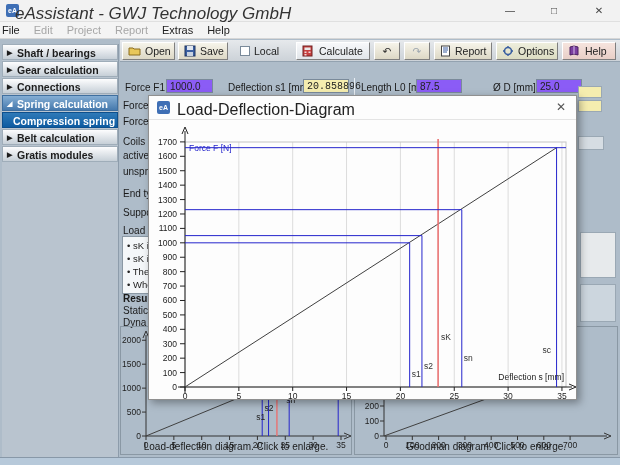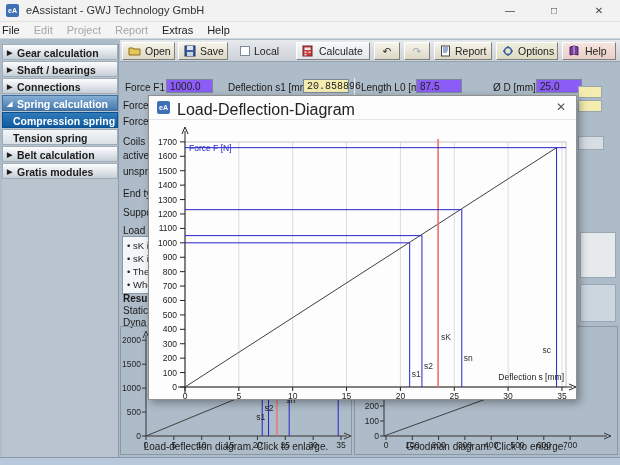--- a/index.html
+++ b/index.html
@@ -4,21 +4,21 @@
 <style>
   * { margin:0; padding:0; box-sizing:border-box; }
   html,body { width:620px; height:465px; }
   body { font-family:"Liberation Sans", sans-serif; font-size:11px; color:#222; background:#aebcc9; overflow:hidden; position:relative; }
   .abs { position:absolute; }
 
   
   #titlebar { left:0; top:0; width:620px; height:22px; background:#f2f2f2; border-bottom:1px solid #e0e0e0; }
   #app-icon, #dlg-icon { width:13px; height:13px; background:#3f6fb5; border-radius:2px; color:#fff; font-size:7px; font-weight:bold; text-align:center; line-height:13px; }
   #app-icon { left:6px; top:4px; }
-  #title-text { left:26px; top:4px; color:#333; font-size:11px; }
+  #title-text { left:15px; top:4px; color:#333; font-size:17px;font-style:italic; }
   .winbtn { top:0; width:40px; height:22px; text-align:center; line-height:22px; color:#444; font-size:10px; }
   #btn-min { left:490px; } #btn-max { left:534px; } #btn-close { left:578px; width:42px; }
 
   #menubar { left:0; top:22px; width:620px; height:17px; background:#f4f4f4; border-bottom:1px solid #d6d6d6; display:flex; align-items:center; padding-left:2px; gap:14px; }
   .menu-item { font-size:11px; color:#222; }
   .menu-item.disabled { color:#a6a6a6; }
 
   
   #toolbar { left:120px; top:40px; width:500px; height:22px; background:linear-gradient(#e6e9ec,#ccd2d8); border-bottom:1px solid #93a2b0; }
   .tbtn { top:2px; height:18px; border:1px solid; border-color:#ffffff #7f7f7f #7f7f7f #ffffff; background:linear-gradient(#f6f4ea,#ddd8c6); display:flex; align-items:center; gap:4px; padding:6px 5px; font-size:10.5px; white-space:nowrap; }
@@ -150,26 +150,25 @@
       <svg width="12" height="12">
           <path d="M2 2 L6 1 L10 2 L10 10 L6 9 L2 10 Z" fill="#7a3fa0" stroke="#4a2060"></path>
           <path d="M6 1 L6 9" stroke="#d8c0e8"></path>
         </svg>
     </span>
       <span>Help</span>
   </div>
 </div>
 
 <div class="abs" id="sidebar">
+    <div class="side-item collapsed"><span class="arr">▶</span><span>Shaft / bearings</span></div>
     <div class="side-item collapsed"><span class="arr">▶</span><span>Gear calculation</span></div>
-    <div class="side-item collapsed"><span class="arr">▶</span><span>Shaft / bearings</span></div>
     <div class="side-item collapsed"><span class="arr">▶</span><span>Connections</span></div>
     <div class="side-item expanded-header"><span class="arr">◢</span><span>Spring calculation</span></div>
     <div class="side-item child-selected"><span>Compression spring</span></div>
-    <div class="side-item child"><span>Tension spring</span></div>
     <div class="side-item collapsed"><span class="arr">▶</span><span>Belt calculation</span></div>
     <div class="side-item collapsed"><span class="arr">▶</span><span>Gratis modules</span></div>
   </div>
 
 <div class="abs flabel" style="left:125px;top:82px">Force F1 [N]</div>
 <div class="abs field" style="left:166px;top:79px;width:47px">1000.0</div>
 <div class="abs flabel" style="left:228px;top:82px">Deflection s1 [mm]</div>
 <div class="abs field yellow" style="left:303px;top:79px;width:46px">20.858896</div>
 <div class="abs vsep" style="left:354px;top:78px;height:17px"></div>
 <div class="abs flabel" style="left:361px;top:82px">Length L0 [mm]</div>

